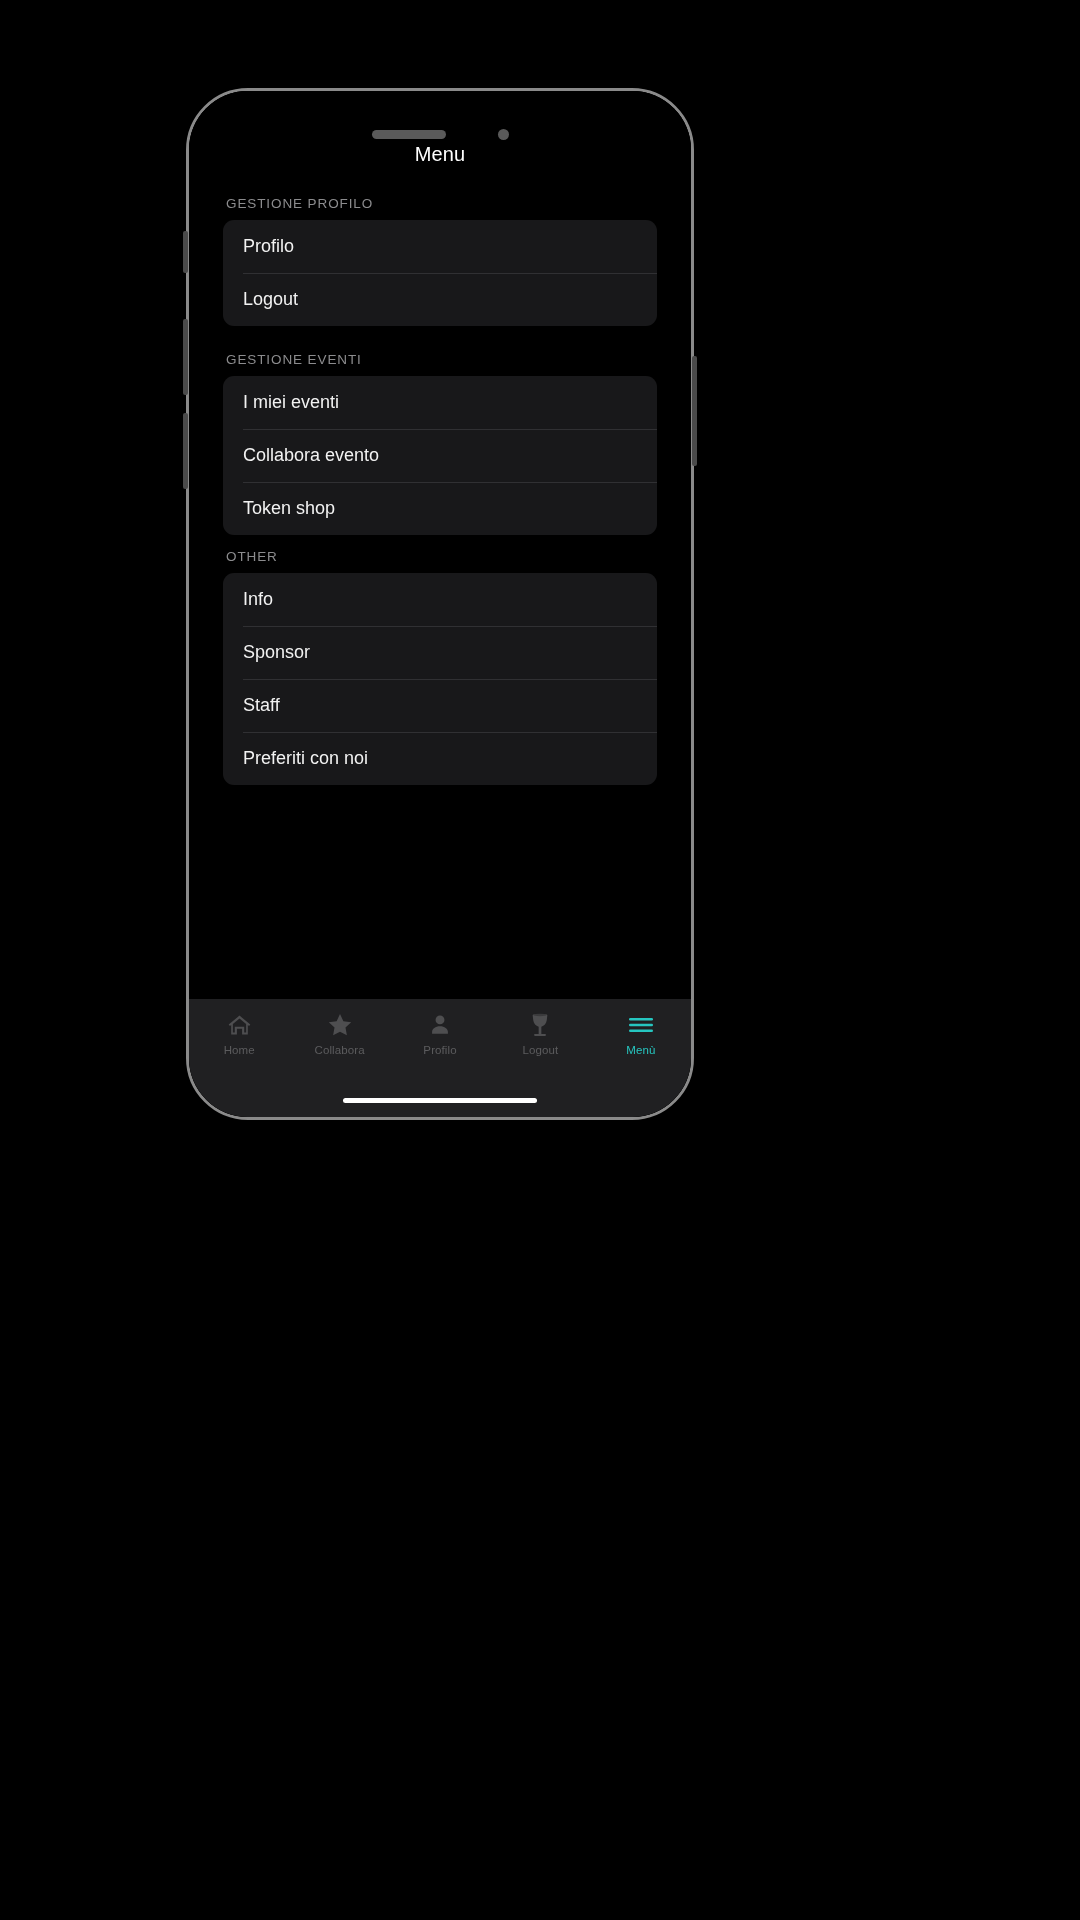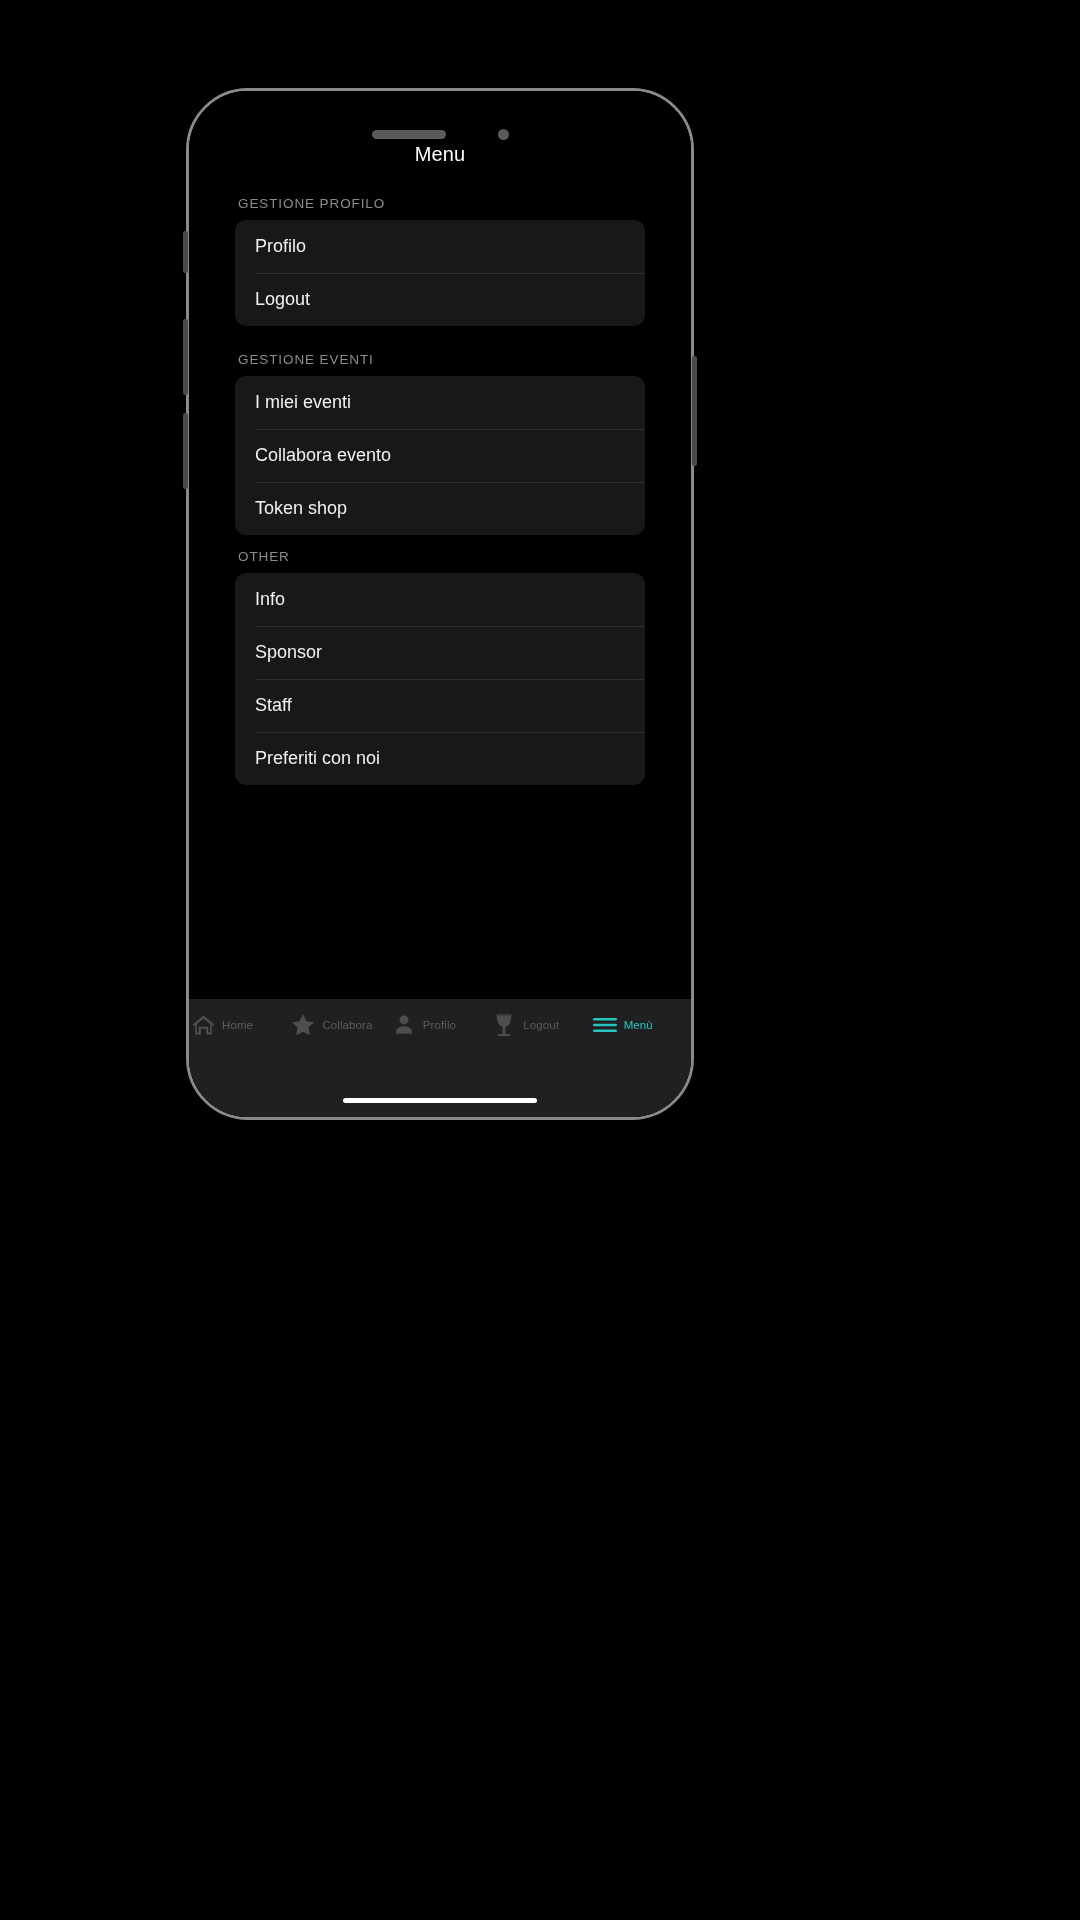--- a/index.html
+++ b/index.html
@@ -68,21 +68,21 @@
     font-size:20px;
     font-weight:400;
     letter-spacing:0.1px;
     z-index:10;
   }
 
   
   #content {
     position:absolute;
     top:105px; left:0; right:0; bottom:118px;
-    padding:0 46px;
+    padding:0 34px;
   }
 
   .section { margin-bottom:22px; }
   .section-header {
     color:#8c8c8e;
     font-size:13.5px;
     letter-spacing:0.9px;
     padding:0 3px 9px 3px;
     text-transform:uppercase;
   }
@@ -120,21 +120,21 @@
     left:0; right:0; bottom:0;
     height:118px;
     background:#202022;
     display:flex;
     align-items:flex-start;
     padding-top:12px;
   }
   .tab-item {
     flex:1;
     display:flex;
-    flex-direction:row;
+    flex-direction:column;
     align-items:center;
     gap:5px;
     cursor:pointer;
   }
   .tab-icon {
     width:28px; height:28px;
     display:flex; align-items:center; justify-content:center;
   }
   .tab-icon svg { display:block; }
   .tab-label {

